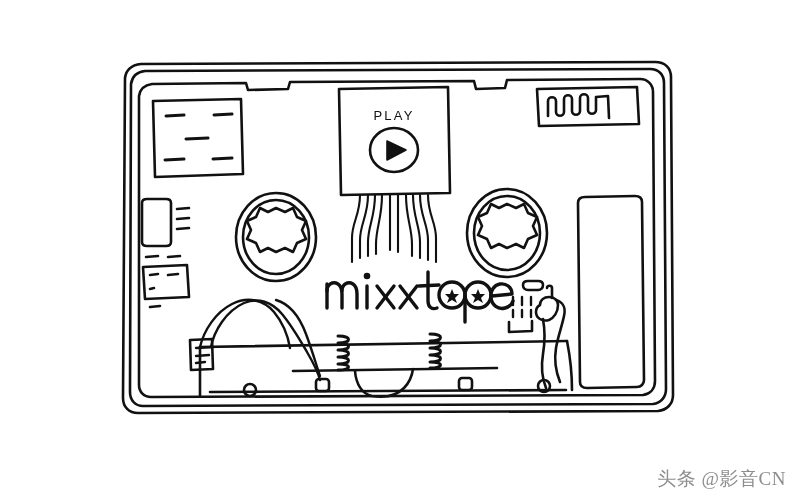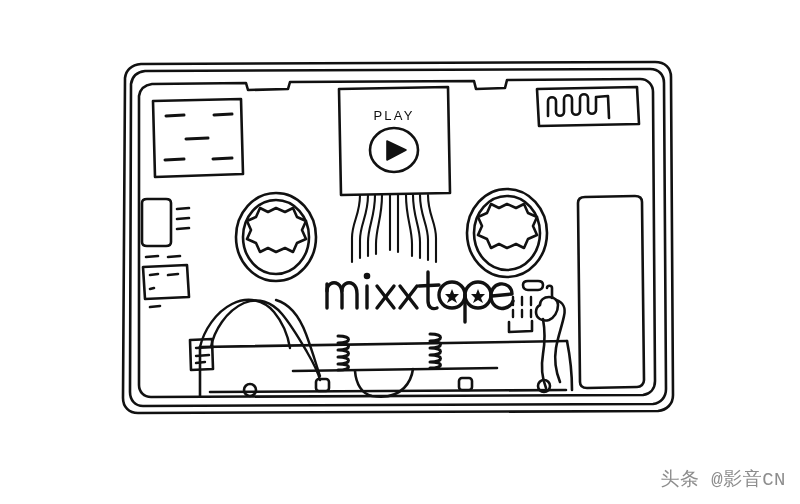--- a/index.html
+++ b/index.html
@@ -28,21 +28,21 @@
     width: 800px;
     height: 504px;
     display: block;
   }
   .watermark {
     position: absolute;
     right: 14px;
     bottom: 12px;
     color: #8d8d8d;
     font-size: 19px;
-    font-family: Liberation Mono, monospace;
+    font-family: Liberation Serif, serif;
     letter-spacing: 0.5px;
     white-space: nowrap;
     user-select: none;
   }
 </style>
 </head>
 <body>
 
 <div id="stage">
 

